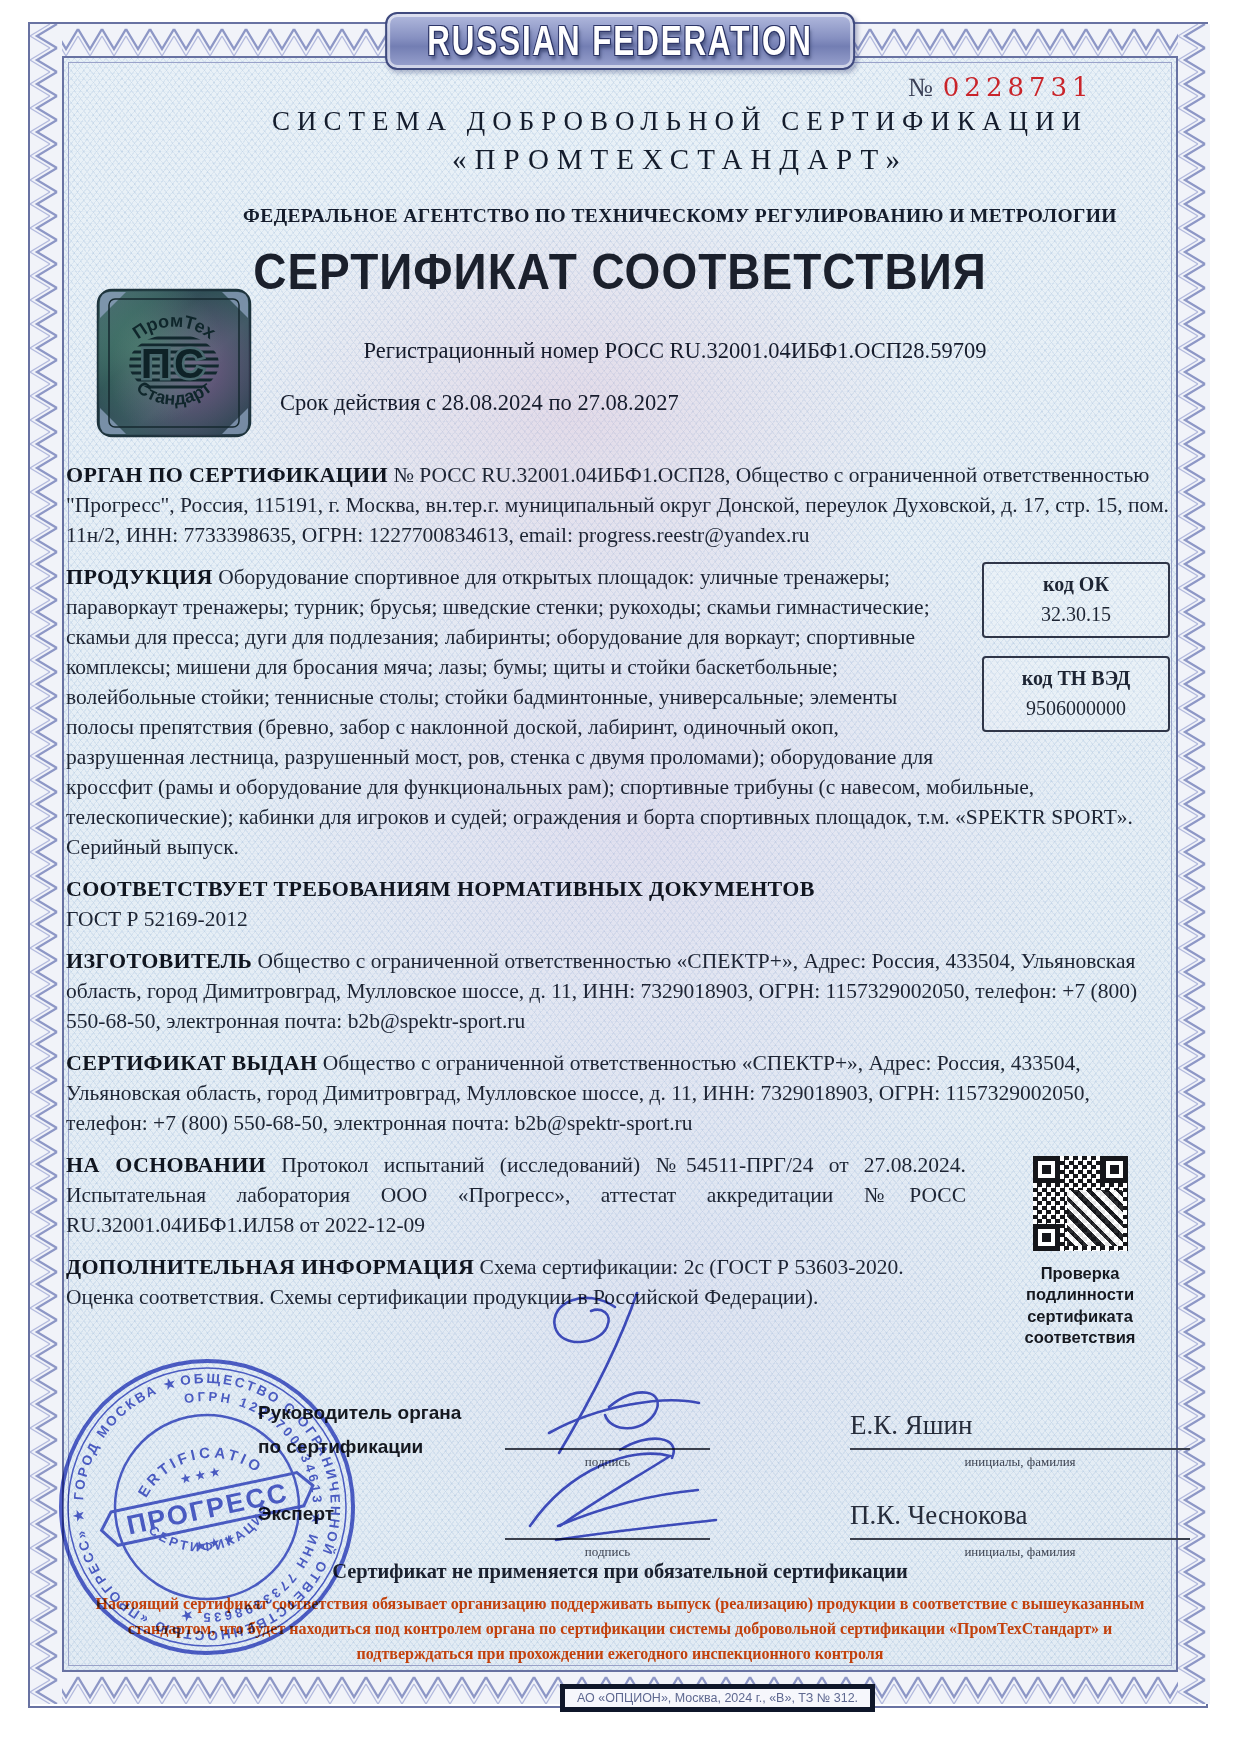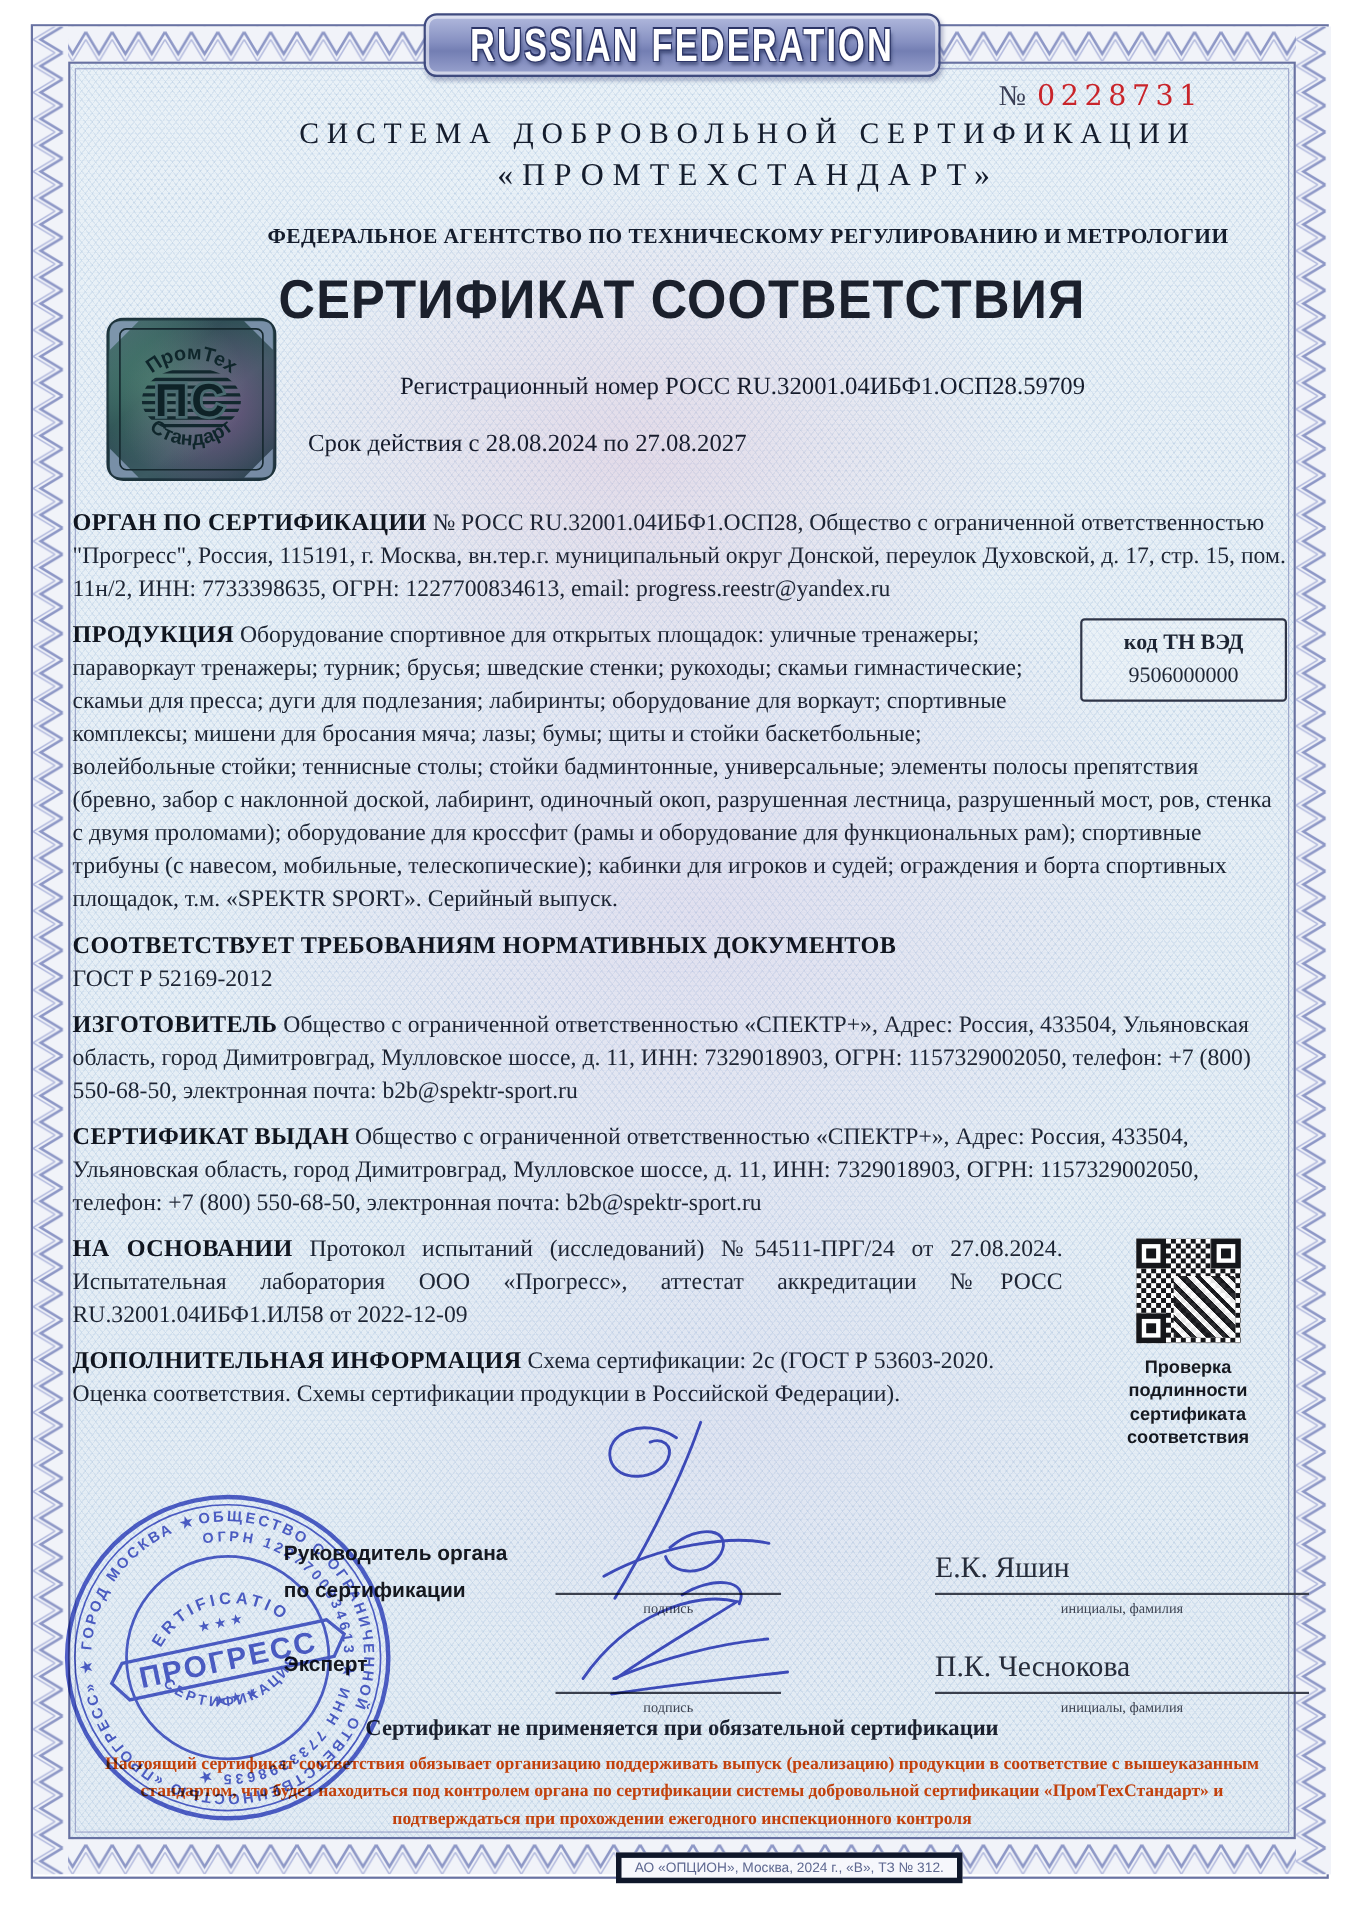--- a/index.html
+++ b/index.html
@@ -173,20 +173,24 @@
     </text>
   </svg>
 
   <div class="flow">
     <p>
       <b class="h">ОРГАН ПО СЕРТИФИКАЦИИ</b>
       <span>№ РОСС RU.32001.04ИБФ1.ОСП28, Общество с ограниченной ответственностью "Прогресс", Россия, 115191, г. Москва, вн.тер.г. муниципальный округ Донской, переулок Духовской, д. 17, стр. 15, пом. 11н/2, ИНН: 7733398635, ОГРН: 1227700834613, email: progress.reestr@yandex.ru</span>
     </p>
     <p>
       <span class="code-box">
+        <span class="lbl">код ОК</span>
+        <span class="val">32.30.15</span>
+      </span>
+      <span class="code-box">
         <span class="lbl">код ТН ВЭД</span>
         <span class="val">9506000000</span>
       </span>
       <b class="h">ПРОДУКЦИЯ</b>
       <span>Оборудование спортивное для открытых площадок: уличные тренажеры; параворкаут тренажеры; турник; брусья; шведские стенки; рукоходы; скамьи гимнастические; скамьи для пресса; дуги для подлезания; лабиринты; оборудование для воркаут; спортивные комплексы; мишени для бросания мяча; лазы; бумы; щиты и стойки баскетбольные; волейбольные стойки; теннисные столы; стойки бадминтонные, универсальные; элементы полосы препятствия (бревно, забор с наклонной доской, лабиринт, одиночный окоп, разрушенная лестница, разрушенный мост, ров, стенка с двумя проломами); оборудование для кроссфит (рамы и оборудование для функциональных рам); спортивные трибуны (с навесом, мобильные, телескопические); кабинки для игроков и судей; ограждения и борта спортивных площадок, т.м. «SPEKTR SPORT». Серийный выпуск.</span>
     </p>
     <p>
       <b class="h">СООТВЕТСТВУЕТ ТРЕБОВАНИЯМ НОРМАТИВНЫХ ДОКУМЕНТОВ</b><br>
       <span>ГОСТ Р 52169-2012</span>
     </p>

